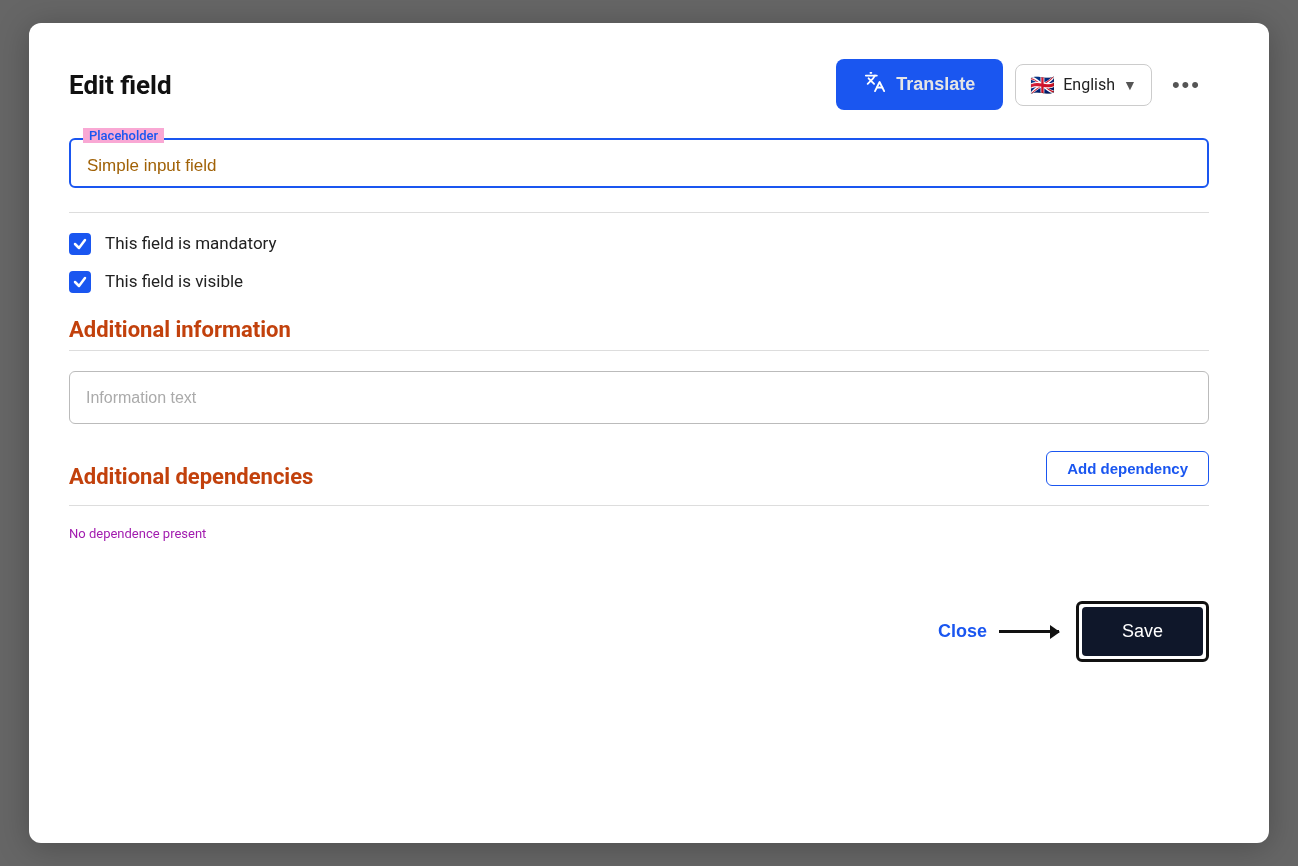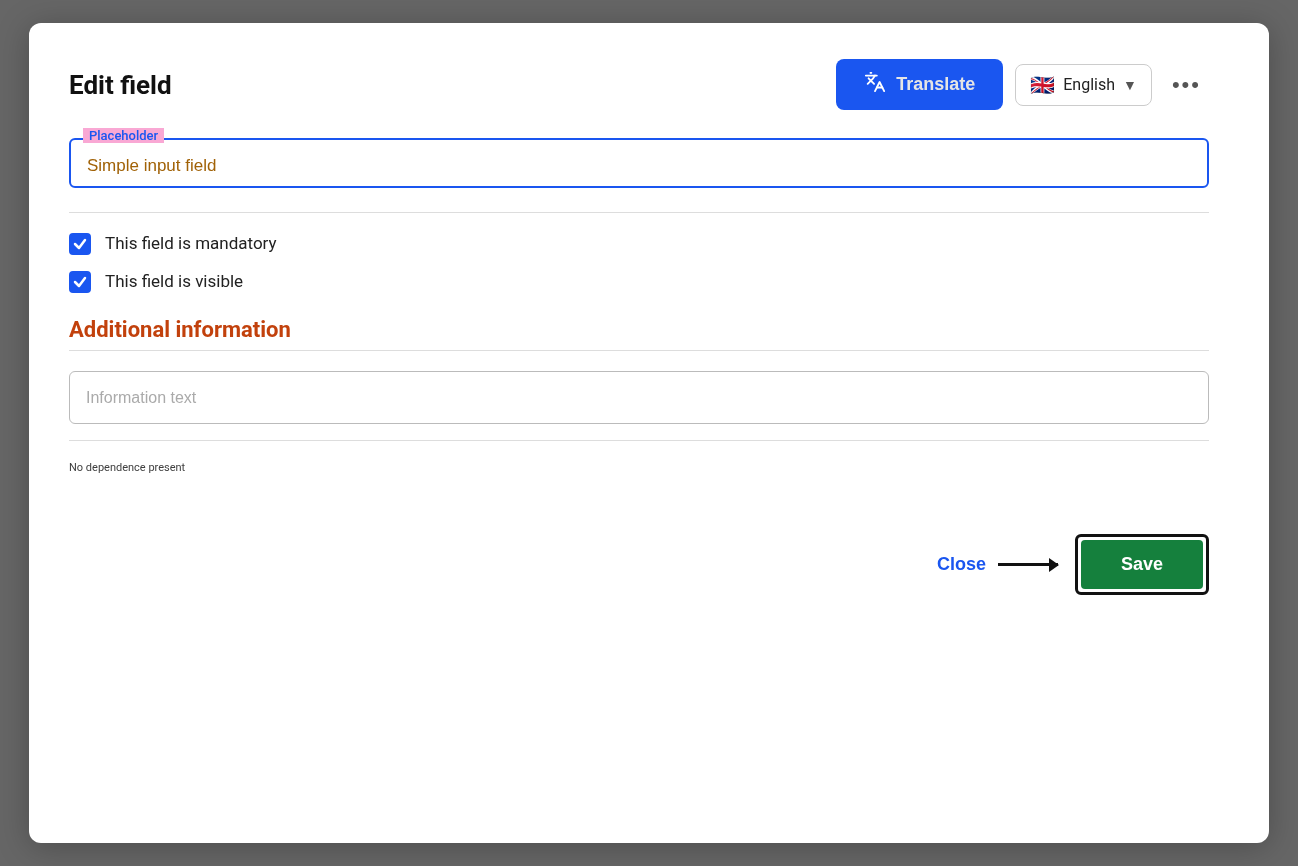--- a/index.html
+++ b/index.html
@@ -175,22 +175,22 @@
       border: 1.5px solid #1a56f0;
       background: #fff;
       color: #1a56f0;
       border-radius: 6px;
       padding: 8px 20px;
       font-size: 15px;
       font-weight: 600;
       cursor: pointer;
     }
     .no-dependence {
-      font-size: 11px;
-      color: #404040;
+      font-size: 13px;
+      color: #a21caf;
       margin-top: 11px;
     }
     .footer {
       display: flex;
       align-items: center;
       justify-content: flex-end;
       gap: 17px;
       margin-top: 60px;
       position: relative;
     }
@@ -218,27 +218,27 @@
       border-left: 10px solid #111;
       border-top: 7px solid transparent;
       border-bottom: 7px solid transparent;
     }
     .save-btn-wrapper {
       border: 3px solid #111;
       border-radius: 6px;
       padding: 3px;
     }
     .save-btn {
-      background: #15803d;
+      background: #0f172a;
       color: #fff;
       border: none;
       border-radius: 4px;
       padding: 14px 40px;
       font-size: 18px;
-      font-weight: 700;
+      font-weight: 400;
       cursor: pointer;
       min-width: 120px;
     }
     .close-arrow-group {
       display: flex;
       align-items: center;
       gap: 12px;
     }
   </style>
 </head>
@@ -297,20 +297,24 @@
   </div>
 
   <h2 class="section-title">Additional information</h2>
   <hr class="section-divider">
 
   <div class="info-input-wrapper">
     <input class="info-input" type="text" placeholder="Information text" style="">
   </div>
 
 
+  <div class="deps-header">
+    <h2 class="section-title">Additional dependencies</h2>
+    <button class="add-dependency-btn">Add dependency</button>
+  </div>
   <hr class="section-divider">
 
   <p class="no-dependence">No dependence present</p>
 
   <div class="footer">
     <div class="close-arrow-group">
       <button class="close-btn">Close</button>
       <div class="arrow-line"></div>
     </div>
     <div class="save-btn-wrapper">

